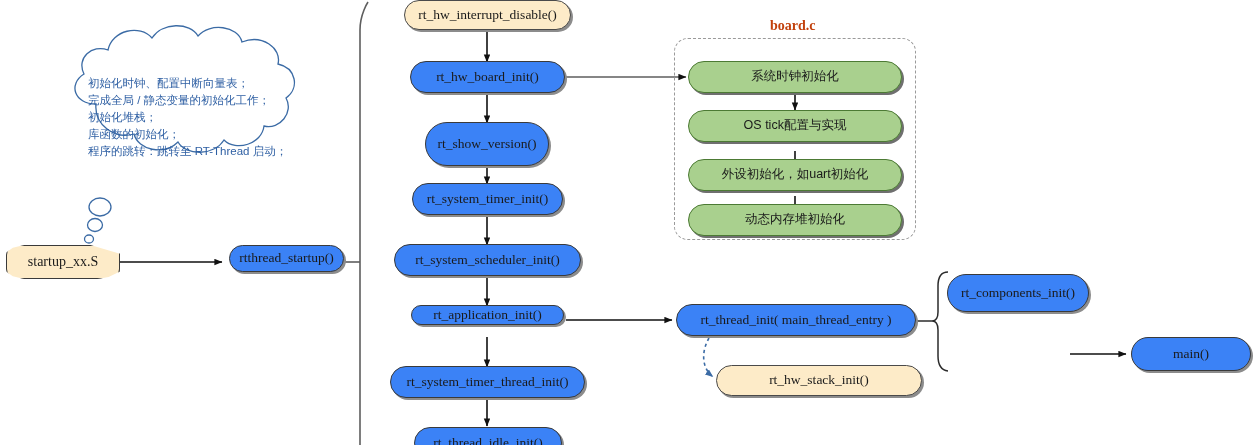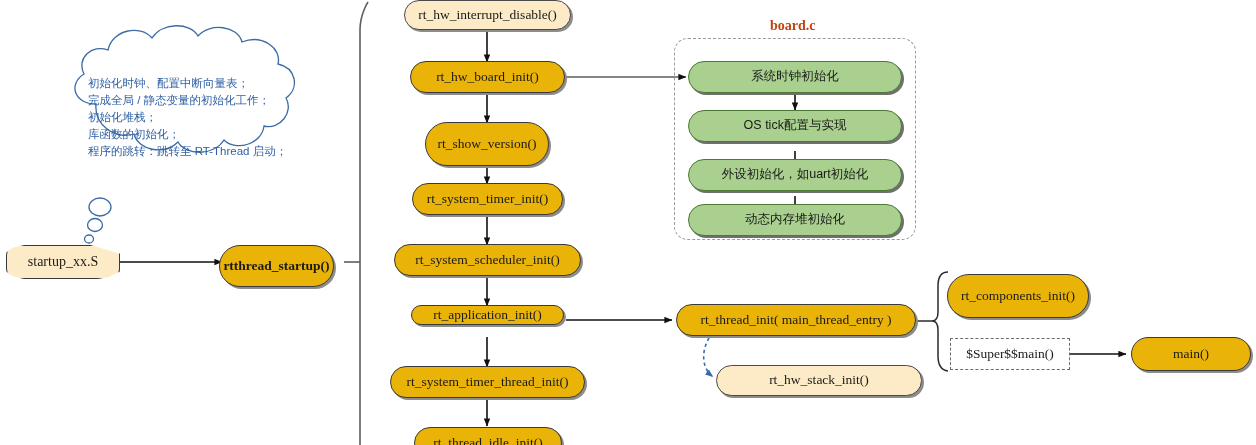--- a/index.html
+++ b/index.html
@@ -22,21 +22,21 @@
     pointer-events: none;
   }
   .node {
     position: absolute;
     box-sizing: border-box;
     display: flex;
     align-items: center;
     justify-content: center;
     text-align: center;
     border: 1px solid #3a3a3a;
-    background: #eab308;
+    background: #3b82f6;
     color: #1a1a1a;
     font-family: "Liberation Serif", "DejaVu Serif", serif;
     font-size: 13.5px;
     line-height: 1.1;
     white-space: nowrap;
     z-index: 5;
   }
   .pill {
     border-radius: 999px;
     box-shadow: 2px 2px 0 0 #8c8c8c;
@@ -177,21 +177,21 @@
     <div>完成全局 / 静态变量的初始化工作；</div>
     <div>初始化堆栈；</div>
     <div>库函数的初始化；</div>
     <div>程序的跳转：跳转至 RT-Thread 启动；</div>
   </div>
 
   <div class="node bevel-amber" style="left:6px; top:245px; width:114px; height:34px;">
     <span>startup_xx.S</span>
   </div>
 
-  <div class="node pill" style="left:219px; top:245px; width:115px; height:42px;font-weight:bold;">
+  <div class="node pill" style="left:229px; top:245px; width:115px; height:27px;">
     <span>rtthread_startup()</span>
   </div>
 
   <div class="node pill pill-amber" style="left:404px; top:0px; width:167px; height:30px;">
     <span>rt_hw_interrupt_disable()</span>
   </div>
 
   <div class="node pill" style="left:410px; top:61px; width:155px; height:32px;">
     <span>rt_hw_board_init()</span>
   </div>
@@ -241,25 +241,22 @@
   </div>
 
   <div class="node pill" style="left:676px; top:304px; width:240px; height:32px;">
     <span>rt_thread_init( main_thread_entry )</span>
   </div>
 
   <div class="node pill pill-amber" style="left:716px; top:365px; width:206px; height:31px;">
     <span>rt_hw_stack_init()</span>
   </div>
 
-  <div class="node pill" style="left:947px; top:274px; width:142px; height:44px;">
+  <div class="node pill" style="left:947px; top:274px; width:142px; height:38px;">
     <span>rt_components_init()</span>
   </div>
 
-  <div class="node dashed-box" style="left:950px; top:338px; width:120px; height:32px;">
-    <span>$Super$$main()</span>
-  </div>
 
   <div class="node pill" style="left:1131px; top:337px; width:120px; height:34px;">
     <span>main()</span>
   </div>
 
 </div>
 
 </body></html>

